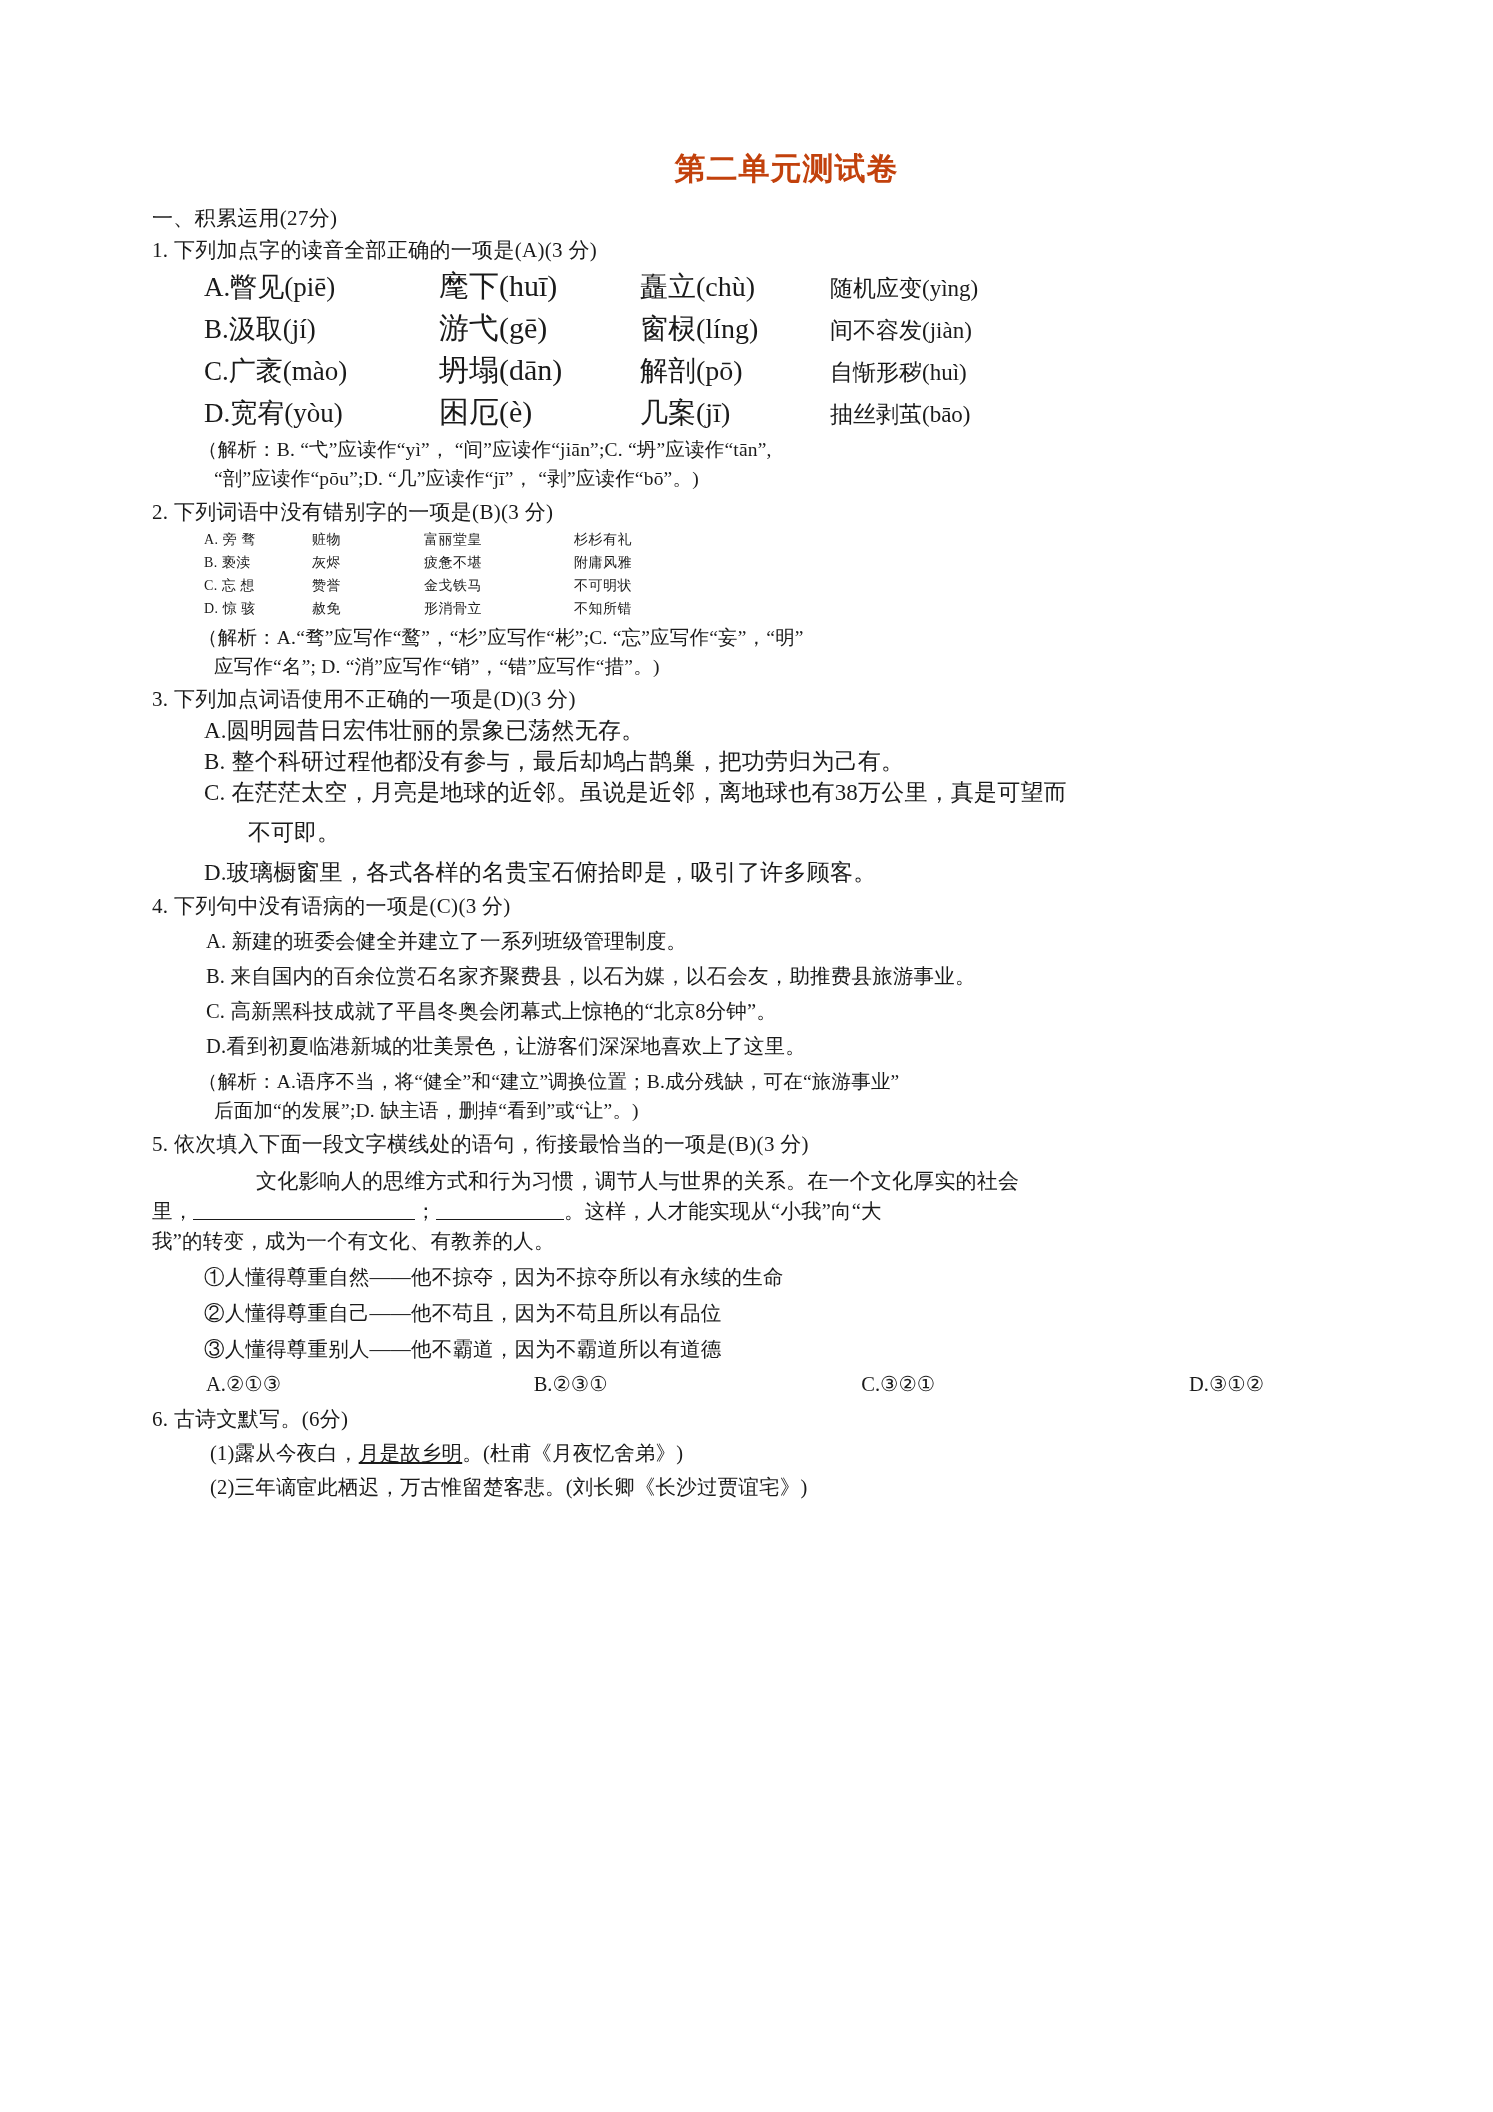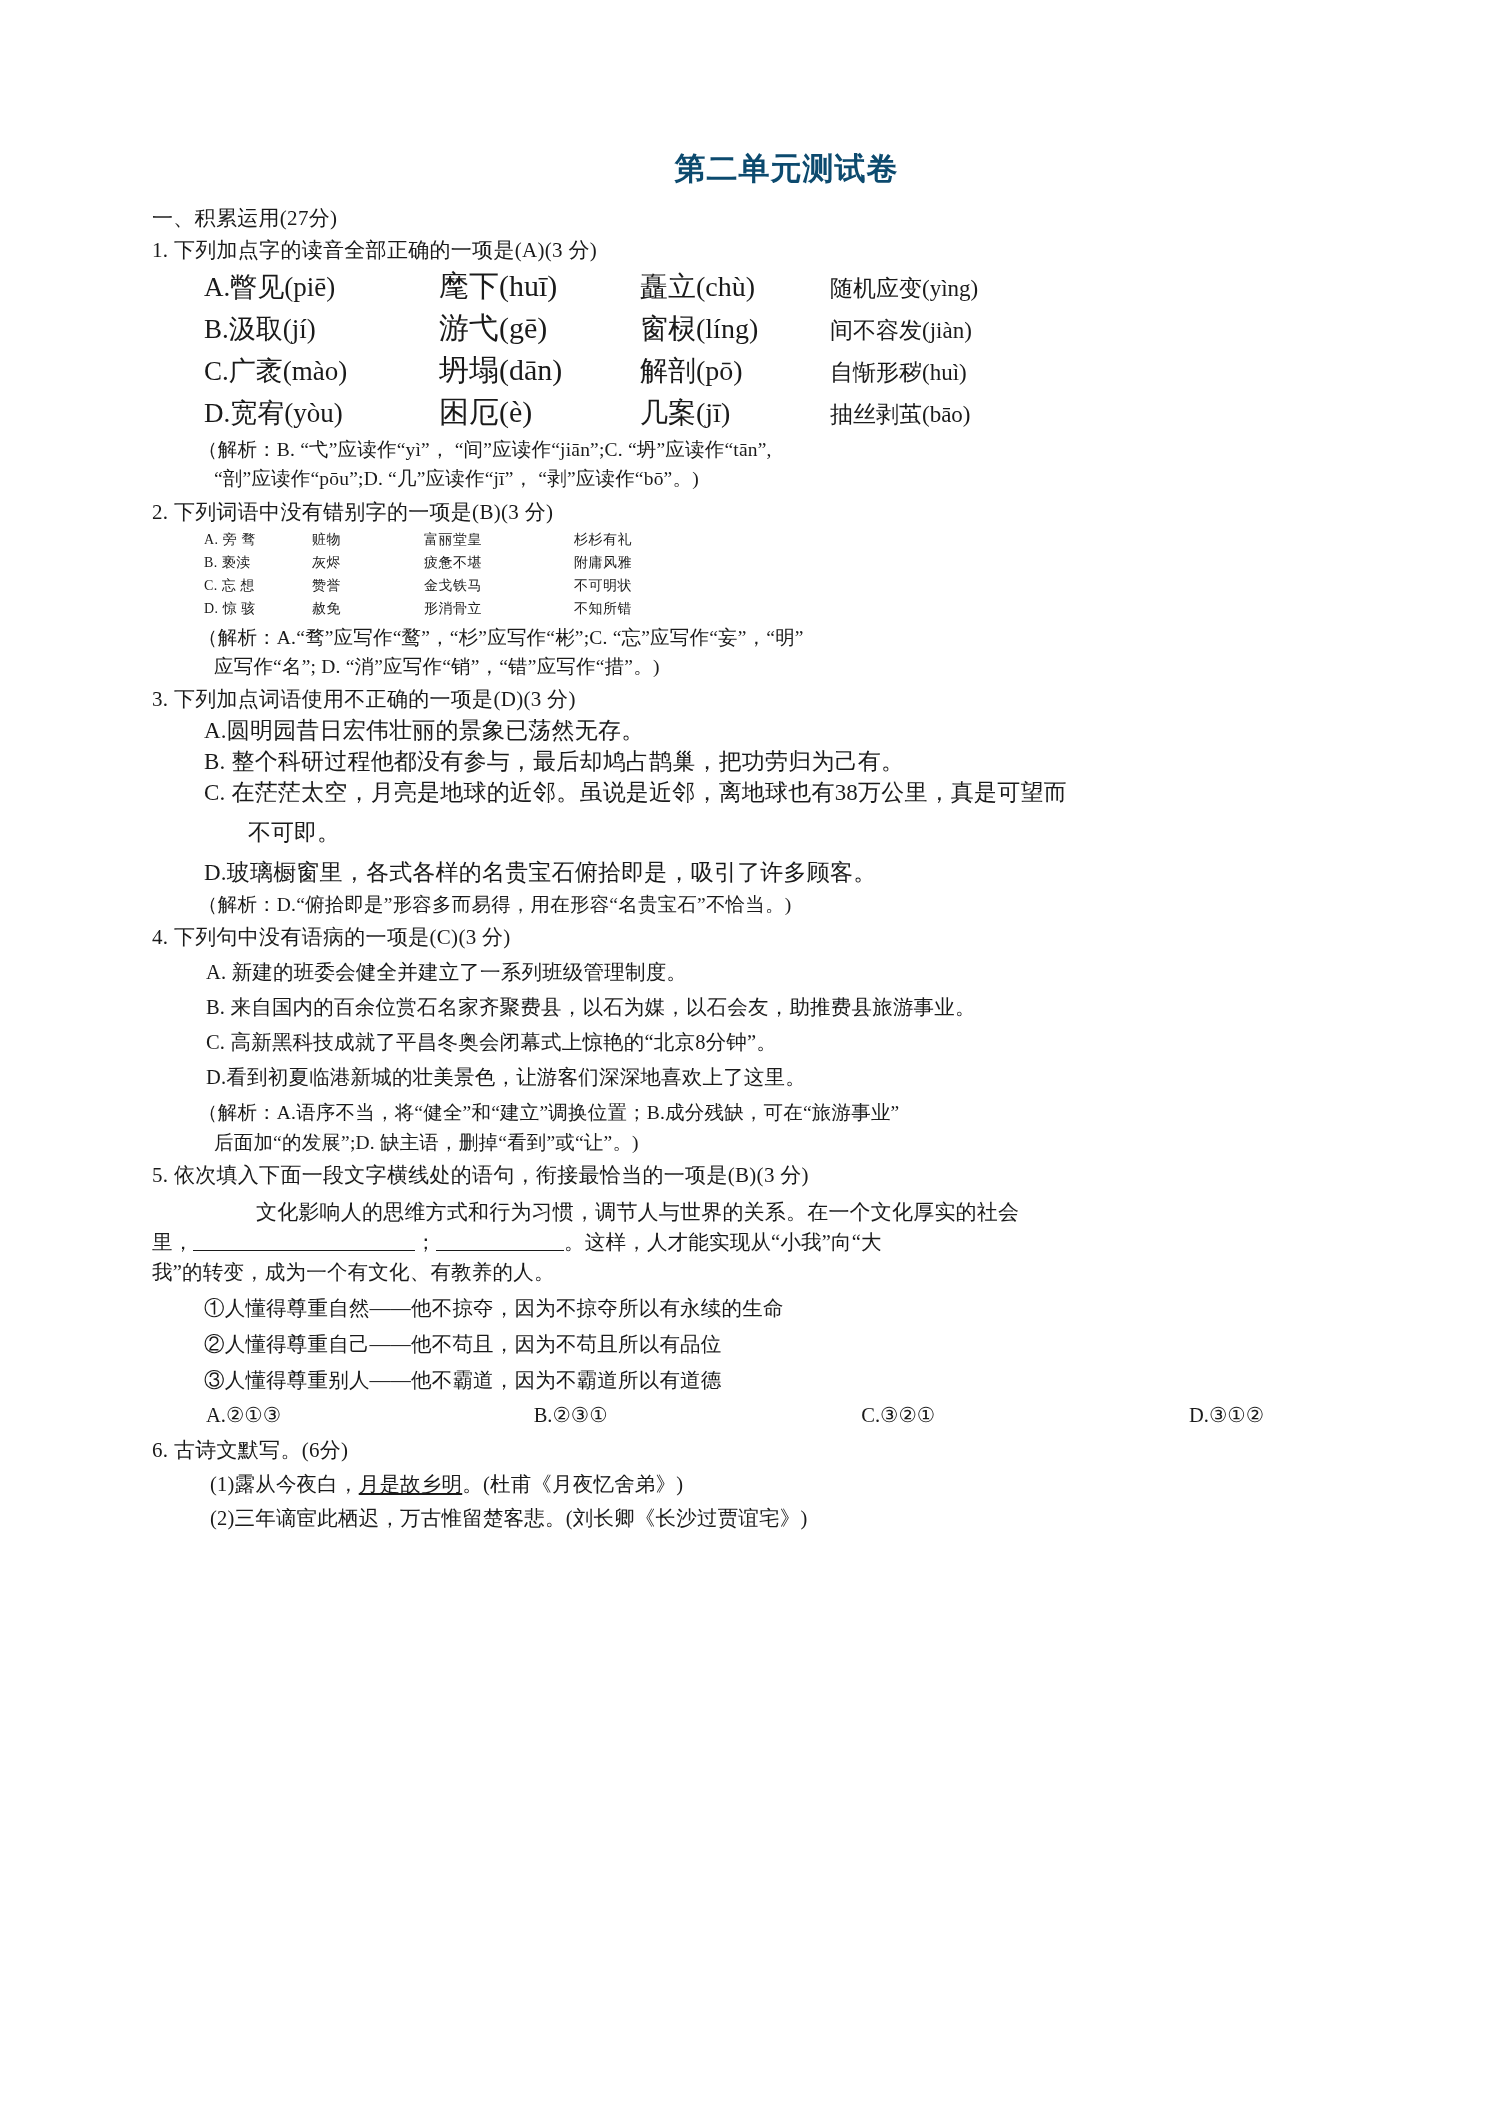--- a/index.html
+++ b/index.html
@@ -15,21 +15,21 @@
     position: relative;
     width: 1493px;
     height: 2112px;
     background: #fff;
     box-sizing: border-box;
     padding: 148px 152px 0 152px;
     overflow: hidden;
   }
   .doc-title {
     text-align: center;
-    color: #0c4a6e;
+    color: #c2410c;
     font-weight: bold;
     font-size: 31px;
     letter-spacing: 1px;
     margin: 0 0 14px 0;
     padding-left: 80px;
   }
   .section-head {
     font-size: 21px;
     margin: 6px 0 2px 0;
     letter-spacing: 0.3px;
@@ -222,21 +222,20 @@
     <span>（解析：A.“骛”应写作“鹜”，“杉”应写作“彬”;C. “忘”应写作“妄”，“明”</span>
     <span class="cont">应写作“名”; D. “消”应写作“销”，“错”应写作“措”。)</span>
   </div>
 
   <div class="q-line">3. 下列加点词语使用不正确的一项是(D)(3 分)</div>
   <div class="opt-big">A.圆明园昔日宏伟壮丽的景象已荡然无存。</div>
   <div class="opt-big">B. 整个科研过程他都没有参与，最后却鸠占鹊巢，把功劳归为己有。</div>
   <div class="opt-big">C. 在茫茫太空，月亮是地球的近邻。虽说是近邻，离地球也有38万公里，真是可望而</div>
   <div class="opt-big-cont">不可即。</div>
   <div class="opt-big">D.玻璃橱窗里，各式各样的名贵宝石俯拾即是，吸引了许多顾客。</div>
-  <div class="explain">（解析：D.“俯拾即是”形容多而易得，用在形容“名贵宝石”不恰当。)</div>
 
   <div class="q-line">4. 下列句中没有语病的一项是(C)(3 分)</div>
   <div class="opt-sm">A. 新建的班委会健全并建立了一系列班级管理制度。</div>
   <div class="opt-sm">B. 来自国内的百余位赏石名家齐聚费县，以石为媒，以石会友，助推费县旅游事业。</div>
   <div class="opt-sm">C. 高新黑科技成就了平昌冬奥会闭幕式上惊艳的“北京8分钟”。</div>
   <div class="opt-sm">D.看到初夏临港新城的壮美景色，让游客们深深地喜欢上了这里。</div>
   <div class="explain">
     <span>（解析：A.语序不当，将“健全”和“建立”调换位置；B.成分残缺，可在“旅游事业”</span>
     <span class="cont">后面加“的发展”;D. 缺主语，删掉“看到”或“让”。)</span>
   </div>

